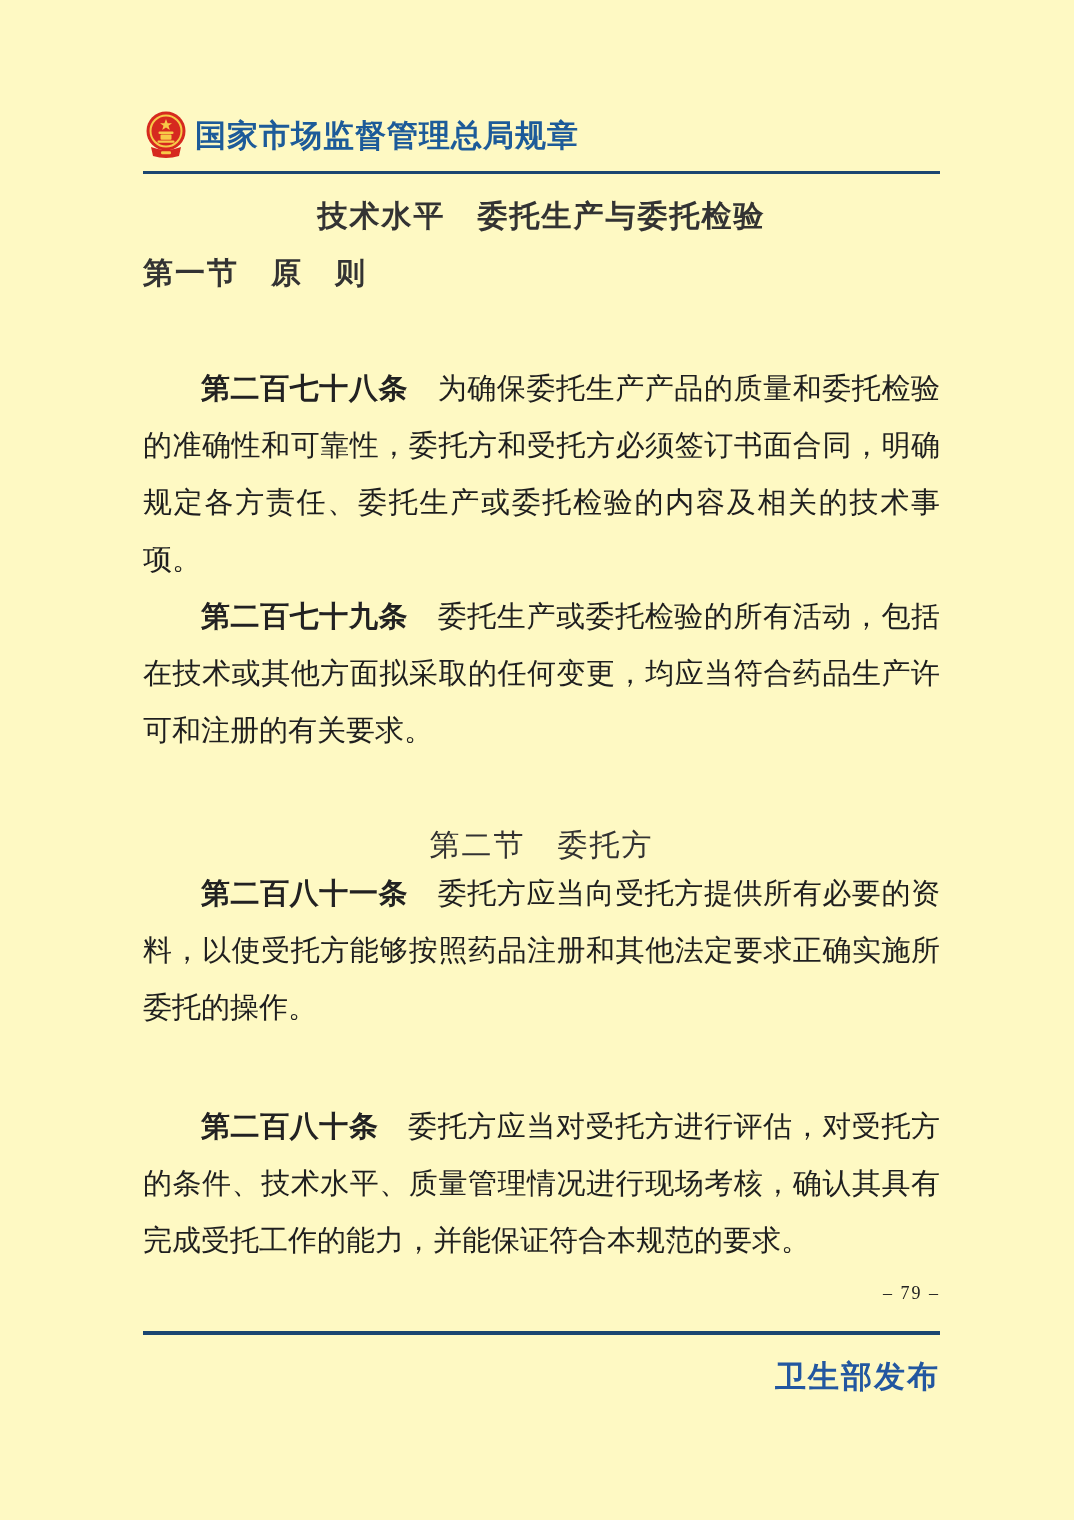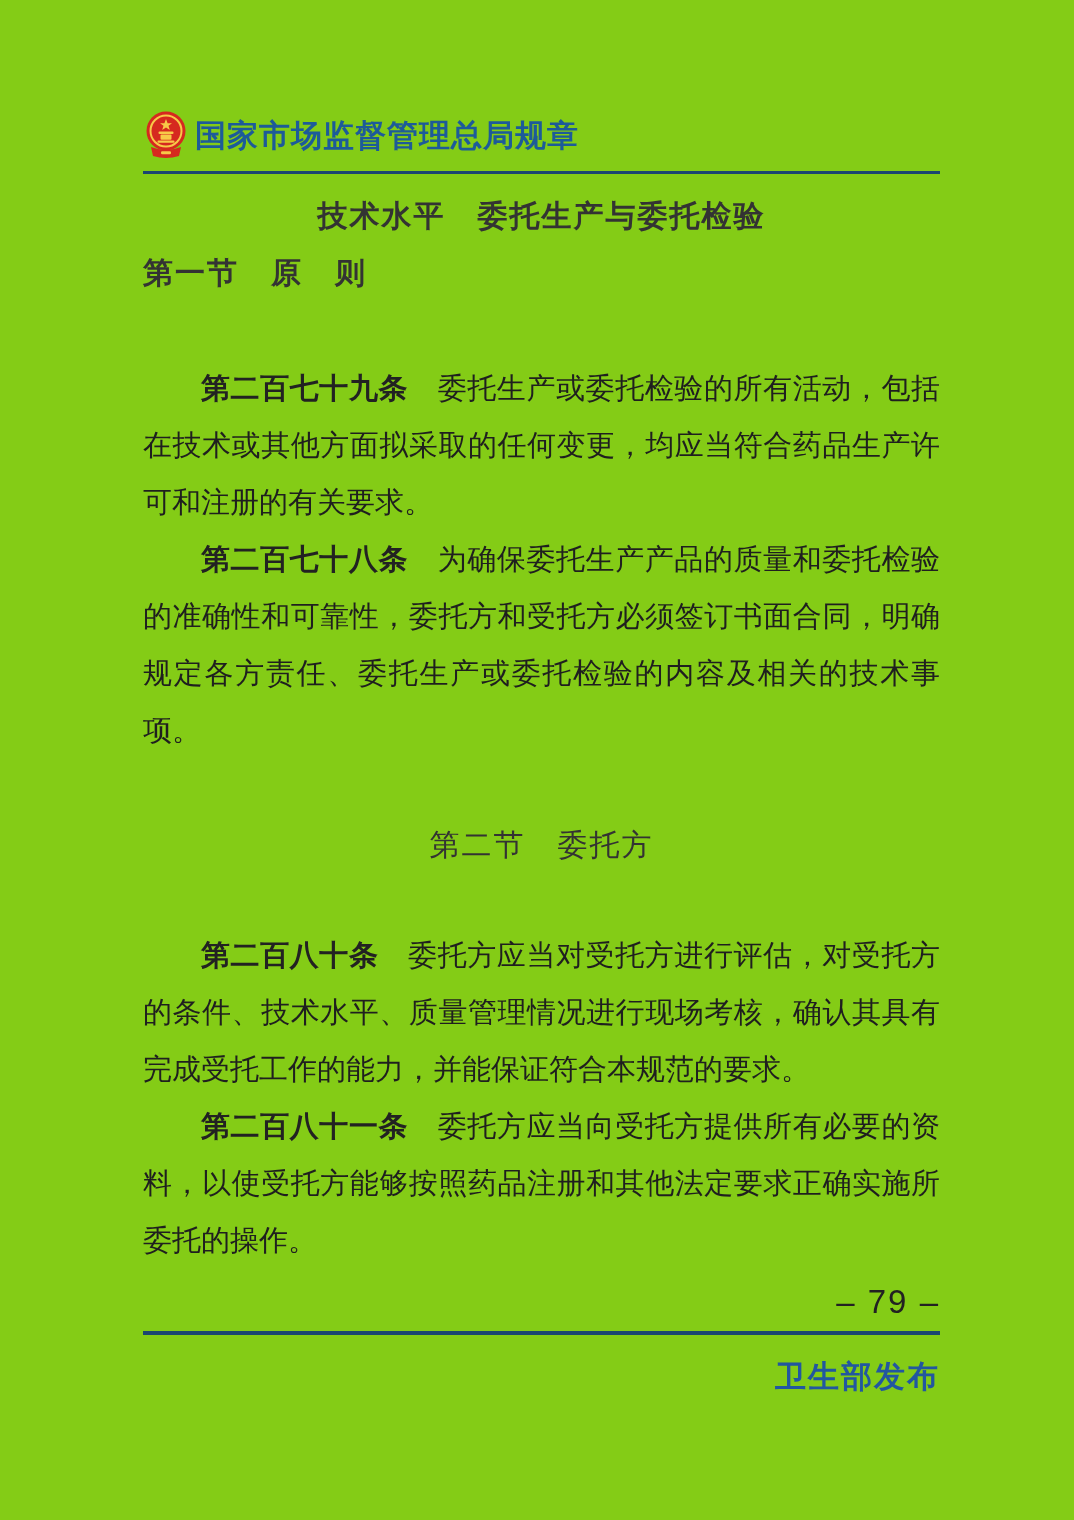--- a/index.html
+++ b/index.html
@@ -1,20 +1,20 @@
 <!DOCTYPE html>
 <html lang="zh"><head>
 <meta charset="utf-8">
 <style>
   html, body { margin: 0; padding: 0; background: #ffffff; }
   .page {
     position: relative;
     width: 1074px;
     height: 1520px;
-    background: #84cc16;
+    background: #fef9c3;
     font-family: "Liberation Serif", "DejaVu Serif", serif;
     overflow: hidden;
   }
 
   
   .header {
     position: absolute;
     left: 143px;
     top: 110px;
     width: 797px;
@@ -104,22 +104,22 @@
   }
   .group2 { margin-top: 62px; }
 
   
   .page-number {
     position: absolute;
     left: 143px;
     top: 1283px;
     width: 797px;
     text-align: right;
-    font-family: Liberation Sans, sans-serif;
-    font-size: 33px;
+    font-family: Liberation Serif, serif;
+    font-size: 18px;
     color: #222222;
     letter-spacing: 2px;
   }
   .rule-bottom {
     position: absolute;
     left: 143px;
     top: 1331px;
     width: 797px;
     height: 4px;
     background: #1b4671;
@@ -155,29 +155,29 @@
     </svg>
     <span class="header-title">国家市场监督管理总局规章</span>
   </div>
   <div class="rule-top"></div>
 
   <div class="chapter-title">技术水平　委托生产与委托检验</div>
   <div class="section-title-1">第一节　原　则</div>
 
   <div class="body-block">
 
+    <p class="article"><span class="artnum">第二百七十八条</span><span>　为确保委托生产产品的质量和委托检验的准确性和可靠性，委托方和受托方必须签订书面合同，明确规定各方责任、委托生产或委托检验的内容及相关的技术事项。</span></p>
+
     <p class="article"><span class="artnum">第二百七十九条</span><span>　委托生产或委托检验的所有活动，包括在技术或其他方面拟采取的任何变更，均应当符合药品生产许可和注册的有关要求。</span></p>
-
-    <p class="article"><span class="artnum">第二百七十八条</span><span>　为确保委托生产产品的质量和委托检验的准确性和可靠性，委托方和受托方必须签订书面合同，明确规定各方责任、委托生产或委托检验的内容及相关的技术事项。</span></p>
 
     <p class="section-title-2">第二节　委托方</p>
 
+    <p class="article"><span class="artnum">第二百八十一条</span><span>　委托方应当向受托方提供所有必要的资料，以使受托方能够按照药品注册和其他法定要求正确实施所委托的操作。</span></p>
+
     <p class="article group2"><span class="artnum">第二百八十条</span><span>　委托方应当对受托方进行评估，对受托方的条件、技术水平、质量管理情况进行现场考核，确认其具有完成受托工作的能力，并能保证符合本规范的要求。</span></p>
-
-    <p class="article"><span class="artnum">第二百八十一条</span><span>　委托方应当向受托方提供所有必要的资料，以使受托方能够按照药品注册和其他法定要求正确实施所委托的操作。</span></p>
 
   </div>
 
   <div class="page-number">– 79 –</div>
   <div class="rule-bottom"></div>
   <div class="publisher">卫生部发布</div>
 
 </div>
 
 </body></html>

